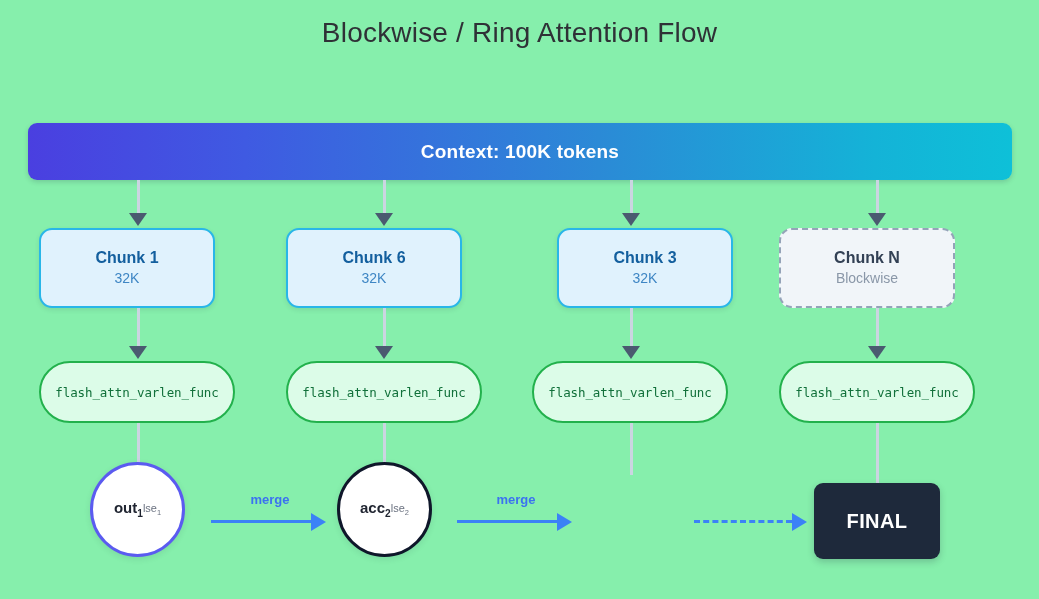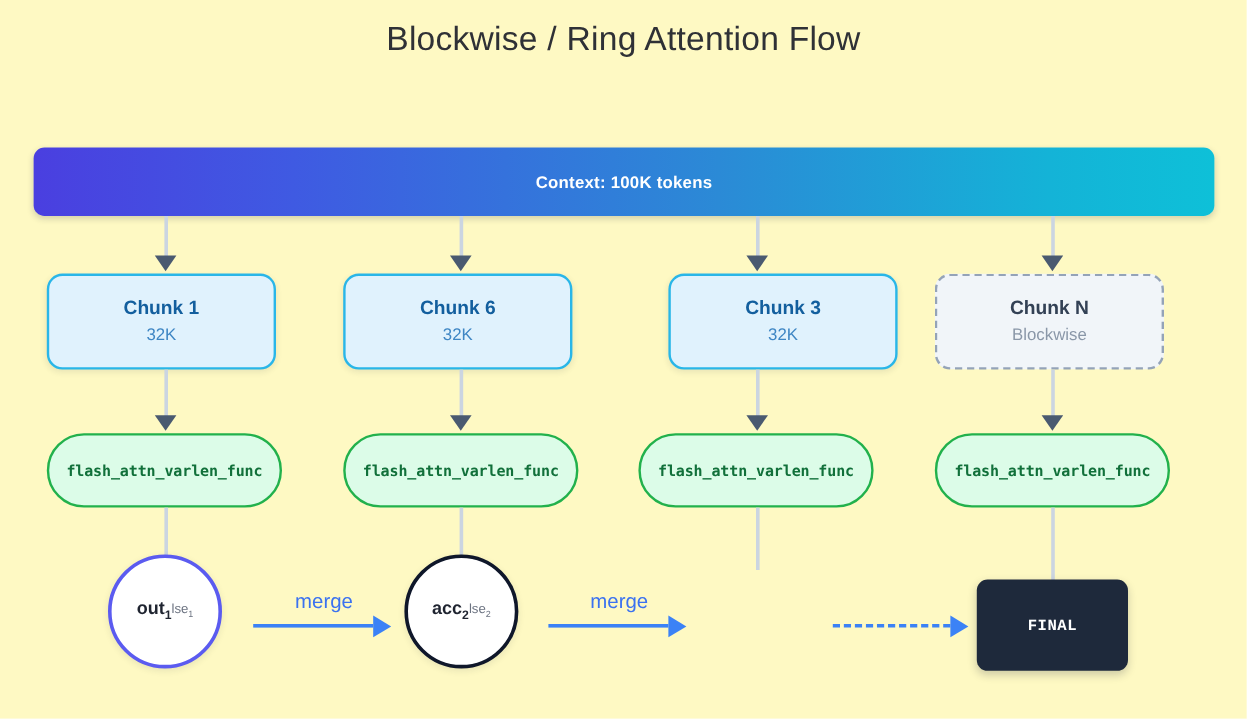--- a/index.html
+++ b/index.html
@@ -8,21 +8,21 @@
     background: #ffffff;
   }
   body {
     font-family: "Liberation Sans", sans-serif;
     -webkit-font-smoothing: antialiased;
   }
   #stage {
     position: relative;
     width: 1039px;
     height: 599px;
-    background: #fef9c3;
+    background: #86efac;
     overflow: hidden;
   }
 
   
   #page-title {
     position: absolute;
     left: 0;
     top: 17px;
     width: 1039px;
     text-align: center;
@@ -41,21 +41,21 @@
     height: 57px;
     border-radius: 9px;
     background: linear-gradient(90deg, #4a3fe0 0%, #3f5ae2 22%, #2b8ad6 58%, #14b3d7 86%, #0ec0d8 100%);
     box-shadow: 0 2px 5px rgba(30,41,59,0.18);
     display: flex;
     align-items: center;
     justify-content: center;
   }
   #context-banner .label {
     color: #ffffff;
-    font-size: 14px;
+    font-size: 19px;
     font-weight: bold;
     letter-spacing: 0.2px;
   }
 
   
   .vline {
     position: absolute;
     width: 3px;
     background: #cbd5e1;
   }
@@ -65,21 +65,21 @@
     height: 0;
     border-left: 9px solid transparent;
     border-right: 9px solid transparent;
     border-top: 13px solid #4a5a70;
   }
 
   
   .chunk {
     position: absolute;
     top: 228px;
-    width: 191px;
+    width: 176px;
     height: 80px;
     border-radius: 13px;
     box-sizing: border-box;
     display: flex;
     flex-direction: column;
     align-items: center;
     justify-content: center;
     background: #e0f2fd;
     border: 2.5px solid #29b6e8;
     box-shadow: 0 2px 5px rgba(30,41,59,0.10);
@@ -110,21 +110,20 @@
     top: 361px;
     width: 196px;
     height: 62px;
     border-radius: 31px;
     box-sizing: border-box;
     display: flex;
     align-items: center;
     justify-content: center;
     background: #dcfce8;
     border: 2.5px solid #22b14c;
-    font-weight: bold;
   }
   .kernel .klabel {
     font-family: "DejaVu Sans Mono", monospace;
     font-size: 12.5px;
     color: #11703a;
     letter-spacing: -0.1px;
   }
 
   
   .acc-circle {
@@ -163,24 +162,23 @@
     height: 76px;
     border-radius: 9px;
     background: #1e293b;
     display: flex;
     align-items: center;
     justify-content: center;
     box-shadow: 0 3px 7px rgba(30,41,59,0.22);
   }
   #final-box .flabel {
     color: #ffffff;
-    font-size: 13px;
+    font-size: 20px;
     font-weight: bold;
     letter-spacing: 0.4px;
-    font-family: Liberation Mono, monospace;
   }
 
   
   .merge-group { position: absolute; height: 42px; }
   .merge-line {
     position: absolute;
     left: 0;
     top: 28px;
     height: 3px;
     background: #3b82f6;
@@ -197,22 +195,22 @@
     height: 0;
     border-top: 9px solid transparent;
     border-bottom: 9px solid transparent;
     border-left: 15px solid #3b82f6;
   }
   .merge-label {
     position: absolute;
     top: 0;
     width: 100%;
     text-align: center;
-    font-size: 17px;
-    font-weight: normal;
+    font-size: 13px;
+    font-weight: bold;
     color: #3b72f0;
   }
 </style>
 </head>
 <body>
 
 <div id="stage">
 
   <div id="page-title">Blockwise / Ring Attention Flow</div>
 

